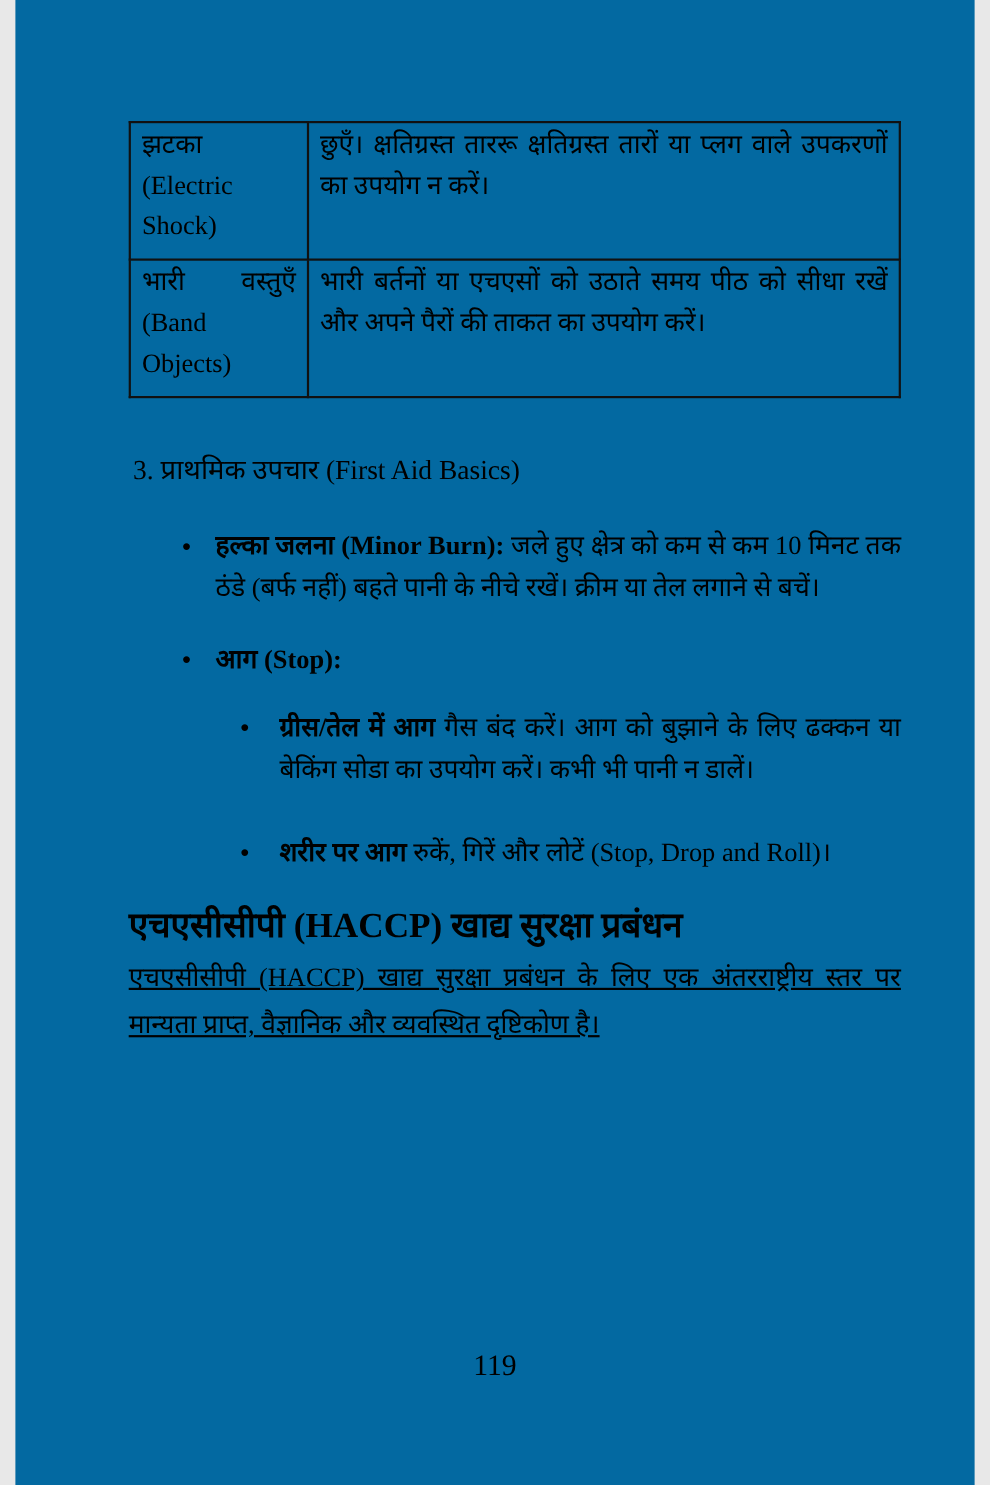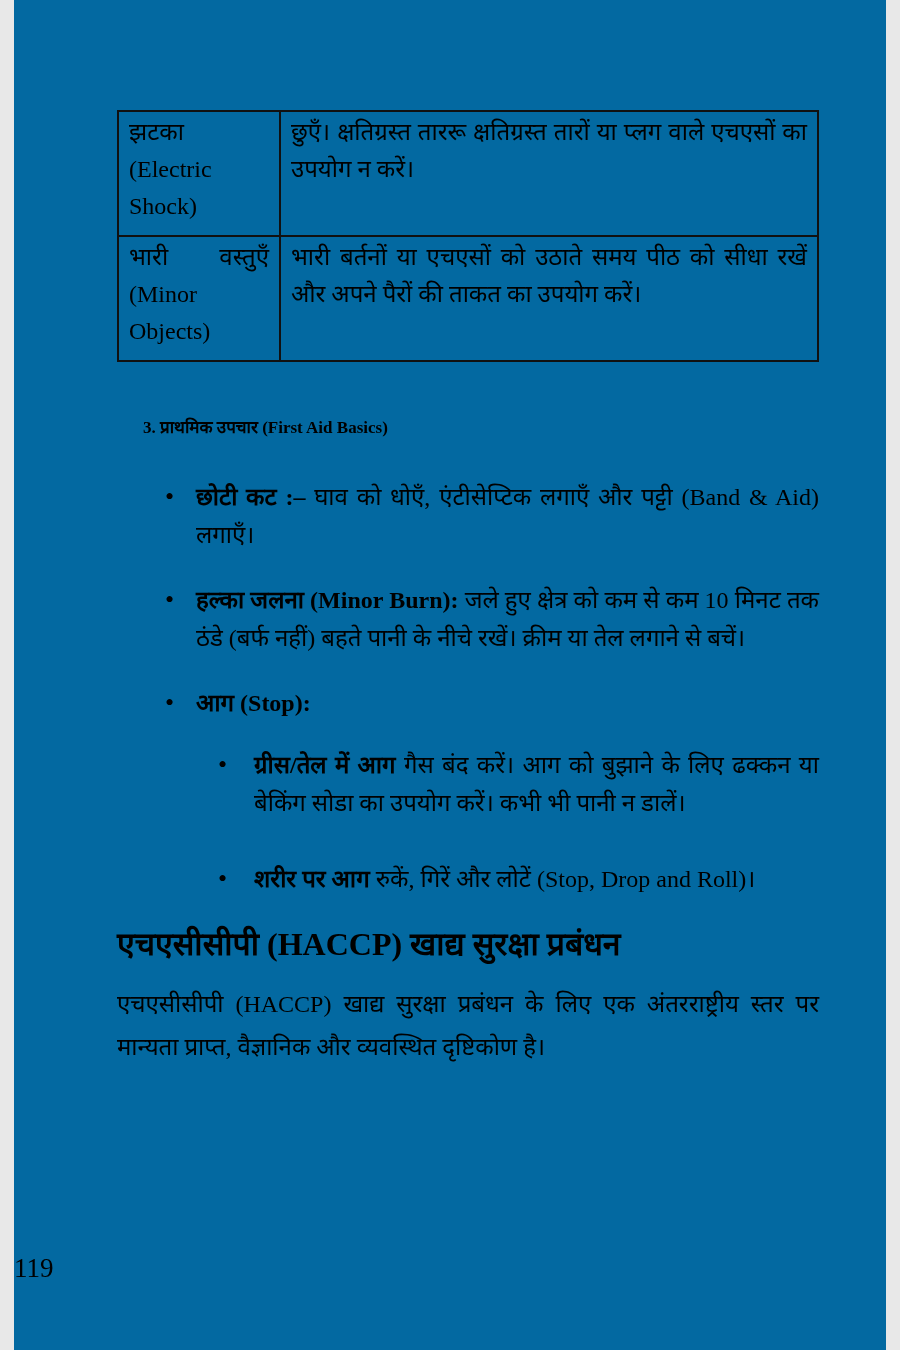--- a/index.html
+++ b/index.html
@@ -35,24 +35,24 @@
     vertical-align: top;
     padding: 2px 10px 10px 10px;
     font-size: 24px;
     line-height: 37px;
     text-align: justify;
   }
   td.term-cell { width: 140px; }
 
   
   .section-heading {
-    margin: 46px 0 0 26px;
-    font-size: 17px;
+    margin: 46px 0 0 4px;
+    font-size: 25px;
     line-height: 40px;
-    font-weight: bold;
+    font-weight: normal;
   }
 
   
   ul.bullets {
     list-style: none;
     margin: 30px 0 0 0;
     padding: 0;
   }
   ul.bullets > li {
     position: relative;
@@ -93,64 +93,62 @@
   .lead { font-weight: bold; }
 
   
   .haccp-heading {
     margin-top: 12px;
     font-size: 32px;
     line-height: 38px;
     font-weight: bold;
   }
   .haccp-paragraph {
-    margin-top: 20px;
+    margin-top: 8px;
     font-size: 24px;
     line-height: 43px;
     text-align: justify;
+    text-decoration: underline;
   }
 
   
   .page-number {
     position: absolute;
     left: 0;
-    top: 1253px;
+    top: 1226px;
     width: 100%;
+    text-align: center;
     font-size: 27px;
   }
 </style>
 </head>
 <body>
 
 <div class="page">
   <div class="content">
 
     <table class="safety-table">
       <tbody>
         <tr>
           <td class="term-cell">झटका (Electric Shock)</td>
-          <td class="desc-cell">छुएँ। क्षतिग्रस्त ताररू क्षतिग्रस्त तारों या प्लग वाले एचएसों का उपयोग न करें।</td>
+          <td class="desc-cell">छुएँ। क्षतिग्रस्त ताररू क्षतिग्रस्त तारों या प्लग वाले उपकरणों का उपयोग न करें।</td>
         </tr>
         <tr>
-          <td class="term-cell">भारी वस्तुएँ (Minor Objects)</td>
+          <td class="term-cell">भारी वस्तुएँ (Band Objects)</td>
           <td class="desc-cell">भारी बर्तनों या एचएसों को उठाते समय पीठ को सीधा रखें और अपने पैरों की ताकत का उपयोग करें।</td>
         </tr>
       </tbody>
     </table>
 
     <div class="section-heading">
       <span>3.</span>
       <span>प्राथमिक उपचार (First Aid Basics)</span>
     </div>
 
     <ul class="bullets">
-      <li>
-        <span class="lead">छोटी कट :–</span>
-        <span>घाव को धोएँ, एंटीसेप्टिक लगाएँ और पट्टी (Band &amp; Aid) लगाएँ।</span>
-      </li>
       <li>
         <span class="lead">हल्का जलना (Minor Burn):</span>
         <span>जले हुए क्षेत्र को कम से कम 10 मिनट तक ठंडे (बर्फ नहीं) बहते पानी के नीचे रखें। क्रीम या तेल लगाने से बचें।</span>
       </li>
       <li>
         <span class="lead">आग (Stop):</span>
         <span></span>
         <ul class="sub-bullets">
           <li>
             <span class="lead">ग्रीस/तेल में आग</span>

